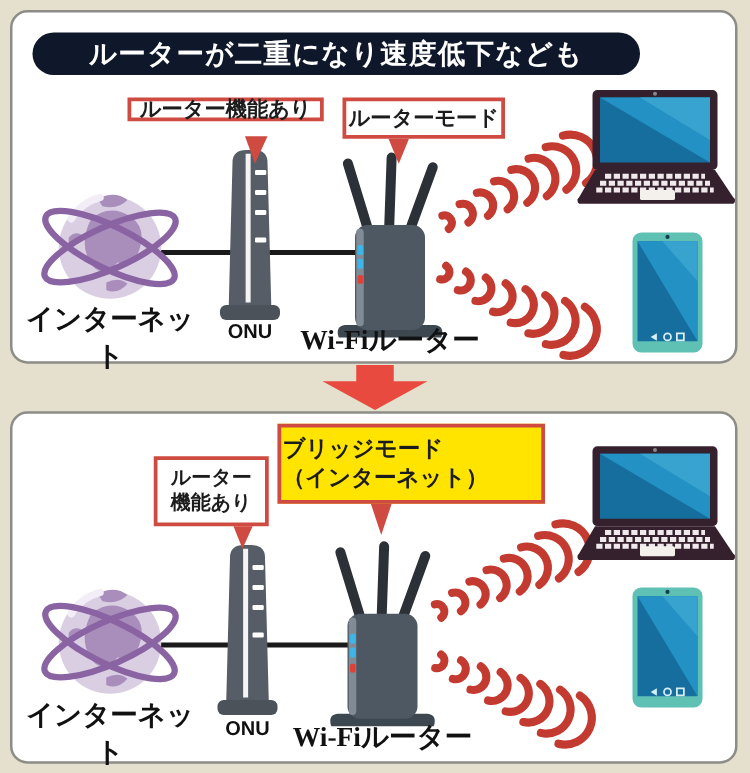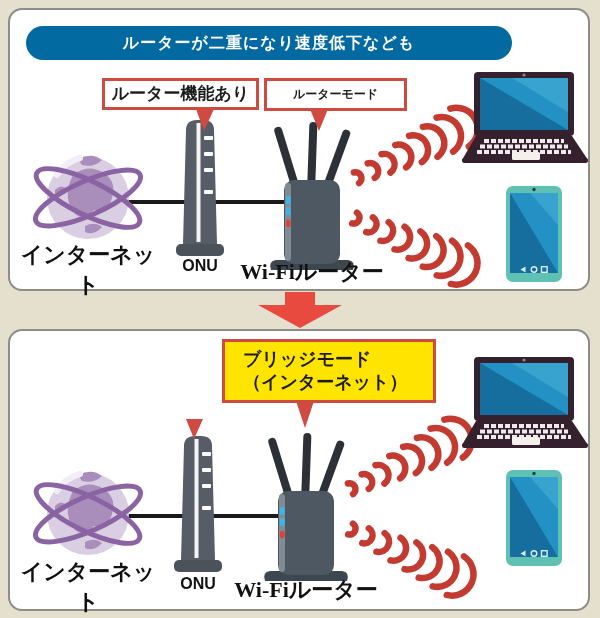--- a/index.html
+++ b/index.html
@@ -12,39 +12,39 @@
   .panel {
     position:absolute; left:8px; width:582px;
     background:#ffffff; border:2px solid #8d8c87; border-radius:14px;
     box-sizing:border-box;
   }
   #panel-top { top:8px; height:283px; }
   #panel-bottom { top:329px; height:282px; }
   .panel > svg { position:absolute; left:0; top:0; }
   .banner {
     position:absolute; left:16px; top:16px; width:486px; height:34px;
-    background:#0369a1; border-radius:17px; color:#ffffff;
-    font-size:16px; font-weight:700; letter-spacing:1px;
+    background:#0f172a; border-radius:17px; color:#ffffff;
+    font-size:22px; font-weight:700; letter-spacing:1px;
     display:flex; align-items:center; justify-content:center;
   }
   .callout {
     position:absolute; box-sizing:border-box;
     background:#ffffff; border:3px solid #cf4a41; color:#1c1c1c;
     font-weight:700; display:flex; flex-direction:column;
     align-items:center; justify-content:center; text-align:center;
     line-height:1.25;
   }
   .callout span { display:block; }
-  #callout-onu-top    { left:92px;  top:68px; width:157px; height:32px; font-size:17px; }
-  #callout-mode-top   { left:254px; top:68px; width:143px; height:33px; font-size:12px; }
+  #callout-onu-top    { left:92px;  top:68px; width:157px; height:19px; font-size:17px; }
+  #callout-mode-top   { left:264px; top:68px; width:130px; height:33px; font-size:17px; }
   #callout-onu-bottom { left:113px; top:34px; width:92px;  height:56px; font-size:16px; }
   #callout-bridge {
     left:212px; top:8px; width:214px; height:64px; font-size:18px;
     background:#ffe400; align-items:flex-start; text-align:left;
-    padding-left:18px; line-height:1.3;
+    padding-left:1px; line-height:1.3;
   }
   .device-label {
     position:absolute; font-weight:700; color:#111111; text-align:center;
   }
   .lbl-internet { font-size:22px; width:140px; left:8px; }
   #internet-top { top:230px; }  #internet-bottom { top:226px; }
   .lbl-onu { font-size:16px; width:80px; }
   #onu-top { left:150px; top:247px; } #onu-bottom { left:148px; top:244px; }
   .lbl-router { font-size:22px; width:148px;font-family:Liberation Serif, serif; }
   #router-top { left:228px; top:247px; } #router-bottom { left:222px; top:244px; }
@@ -156,20 +156,24 @@
     <use href="#globe" transform="translate(18,120)"></use>
     <use href="#onu" transform="translate(158,101)"></use>
     <use href="#router" transform="translate(240,100)"></use>
     <use href="#beam" transform="translate(336,160) rotate(-26)"></use>
     <use href="#beam" transform="translate(336,196) rotate(24)"></use>
     <use href="#laptop" transform="translate(450,26)"></use>
     <use href="#phone" transform="translate(495,138)"></use>
     <polygon points="176,88 193,88 184,108" fill="#cf4a41"></polygon>
     <polygon points="286,70 304,70 295,97" fill="#cf4a41"></polygon>
   </svg>
+  <div class="callout" id="callout-onu-bottom">
+    <span>ルーター</span>
+    <span>機能あり</span>
+  </div>
   <div class="callout" id="callout-bridge">
     <span>ブリッジモード</span>
     <span>（インターネット）</span>
   </div>
   <div class="device-label lbl-internet" id="internet-bottom">インターネット</div>
   <div class="device-label lbl-onu" id="onu-bottom">ONU</div>
   <div class="device-label lbl-router" id="router-bottom">Wi-Fiルーター</div>
 </div>
 
 </body></html>

